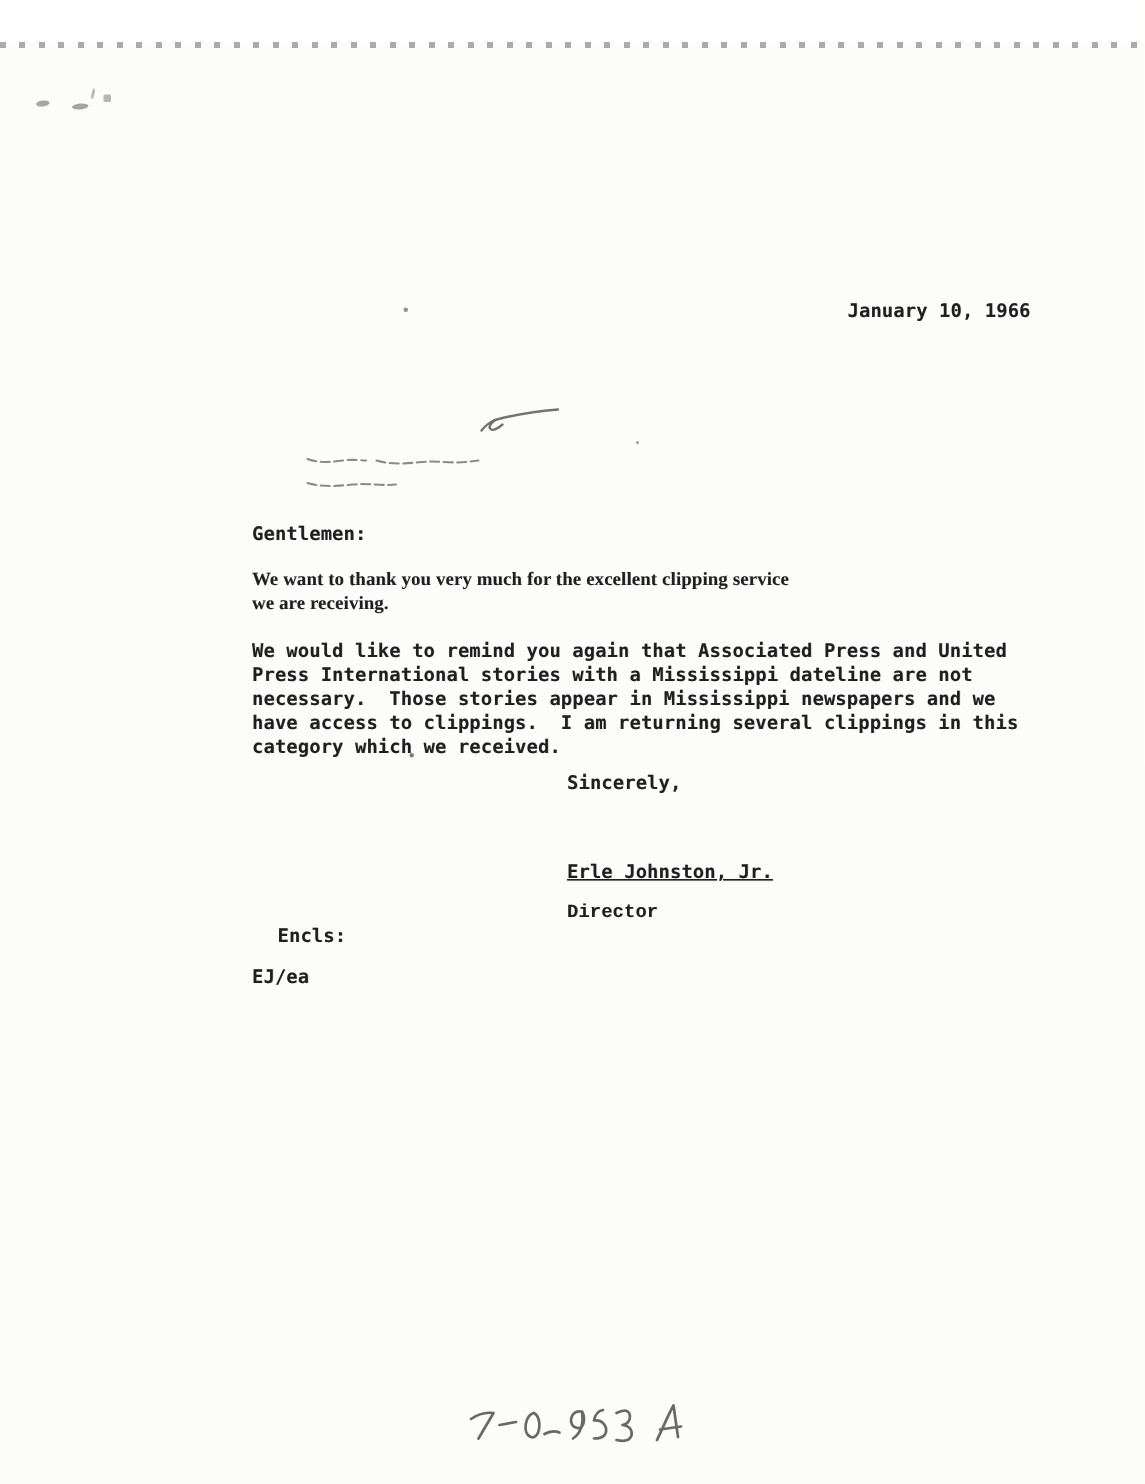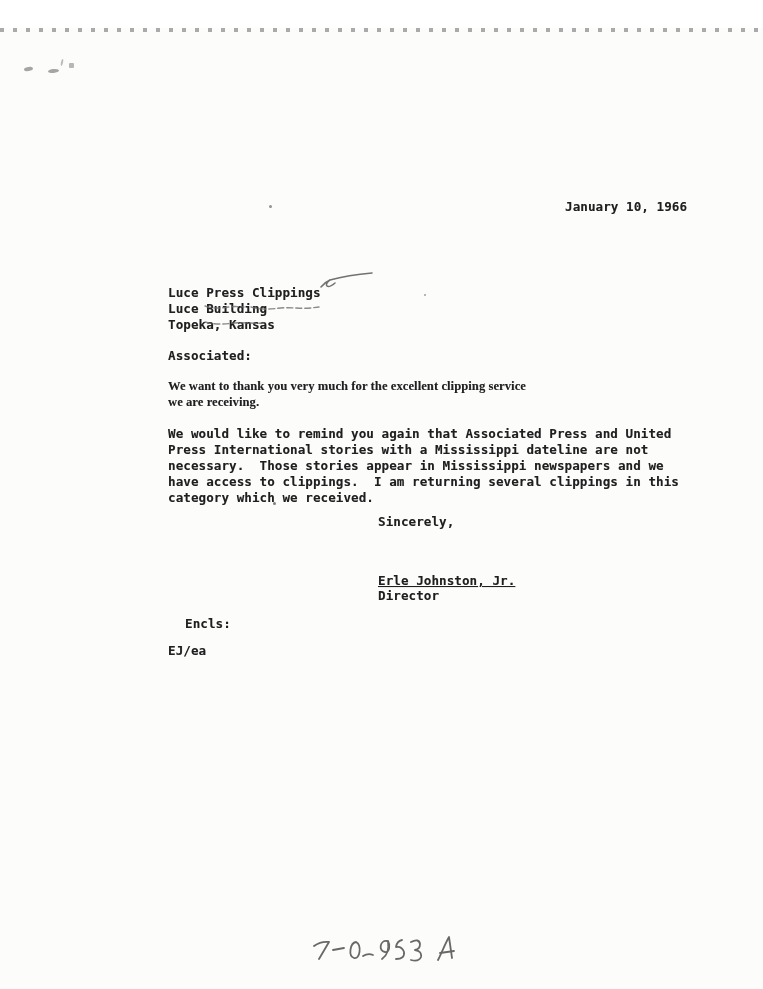--- a/index.html
+++ b/index.html
@@ -35,21 +35,21 @@
     letter-spacing: 0.1px;
     text-shadow: 0.3px 0.2px 0 rgba(25,25,25,0.35);
   }
   .date        { left: 565px; top: 171px; }
   .recipient   { left: 168px; top: 257px; }
   .salutation  { left: 168px; top: 320px; }
   .para1       { left: 168px; top: 350px; font-family: Liberation Serif, serif; }
   .para2       { left: 168px; top: 398px; }
   .closing     { left: 378px; top: 486px; }
   .sig-name    { left: 378px; top: 545px; text-decoration: underline; }
-  .sig-title   { left: 378px; top: 560px; }
+  .sig-title   { left: 378px; top: 572px; font-family: Liberation Mono, monospace; }
   .encls       { left: 185px; top: 588px; }
   .initials    { left: 168px; top: 615px; text-align: center; }
   .pencil-overlay {
     position: absolute;
     left: 0; top: 0;
     width: 763px; height: 989px;
     pointer-events: none;
   }
   .speck {
     position: absolute;
@@ -75,25 +75,22 @@
   <div class="speck s1"></div>
   <div class="speck s2"></div>
   <div class="speck s3"></div>
   <div class="speck s4"></div>
   <div class="speck d1"></div>
   <div class="speck d2"></div>
   <div class="speck d3"></div>
 
   <div class="txt date">January 10, 1966</div>
 
-  <div class="txt recipient">Luce Press Clippings
-Luce Building
-Topeka, Kansas</div>
 
-  <div class="txt salutation">Associated:</div>
+  <div class="txt salutation">Gentlemen:</div>
 
   <div class="txt para1">We want to thank you very much for the excellent clipping service
 we are receiving.</div>
 
   <div class="txt para2">We would like to remind you again that Associated Press and United
 Press International stories with a Mississippi dateline are not
 necessary.  Those stories appear in Mississippi newspapers and we
 have access to clippings.  I am returning several clippings in this
 category which we received.</div>
 

